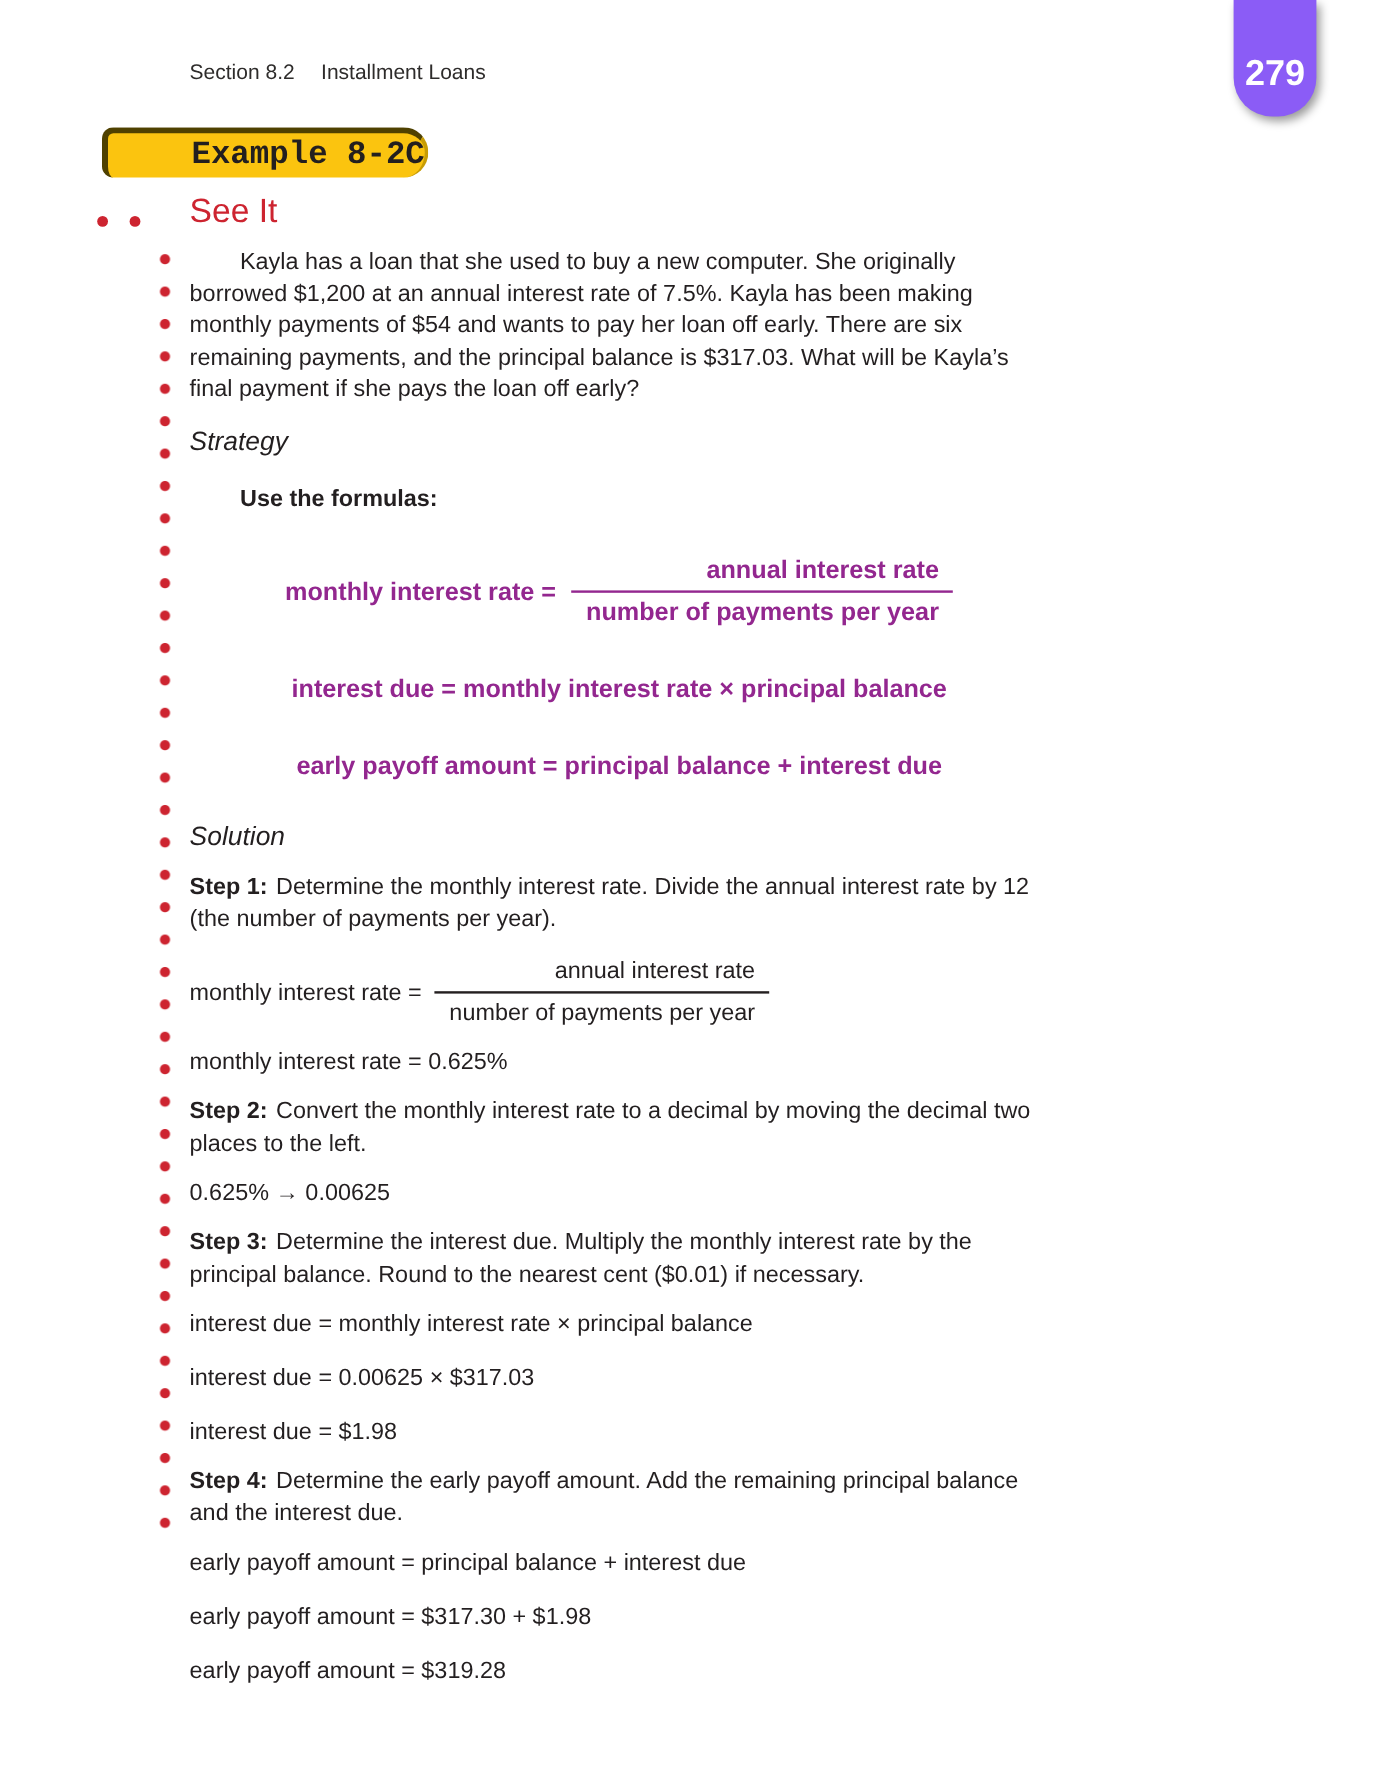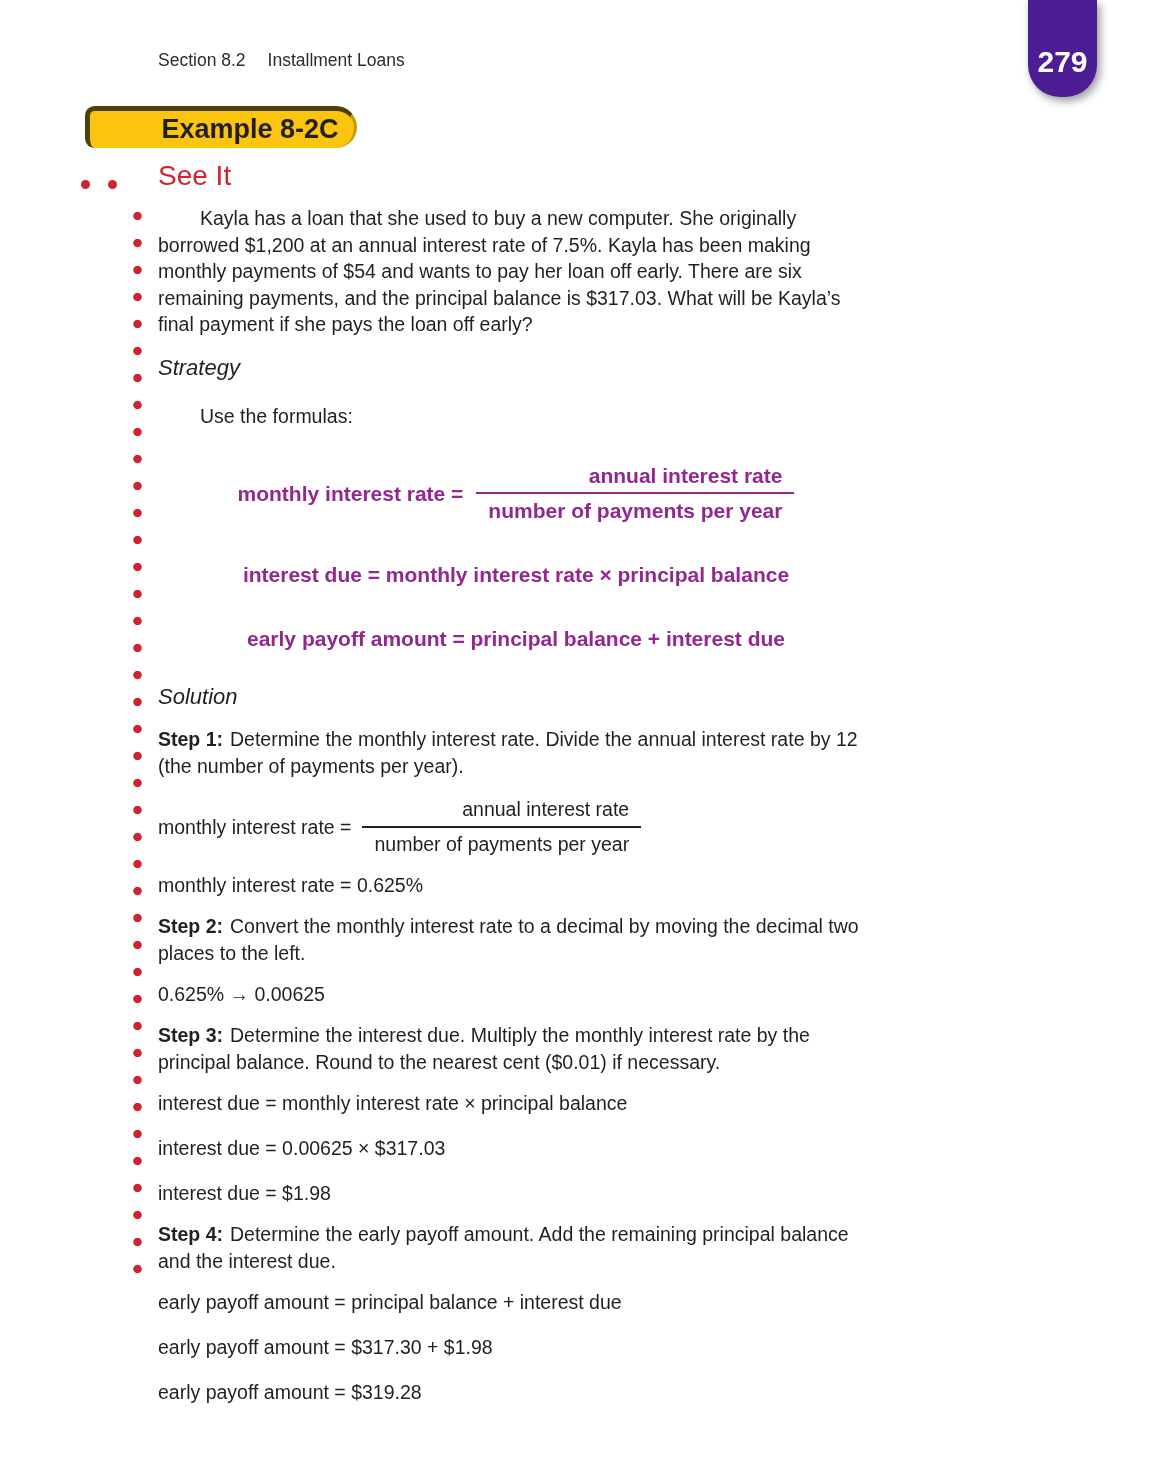--- a/index.html
+++ b/index.html
@@ -21,45 +21,46 @@
     display: flex; gap: 22px;
     font-size: 17.5px;
     color: #2e2c2b;
   }
 
   
   .page-badge {
     position: absolute;
     top: 0; left: 1028px;
     width: 69px; height: 97px;
-    background: #4c1d95;
+    background: #8b5cf6;
     border-radius: 0 0 32px 32px;
     box-shadow: 3px 4px 8px rgba(0,0,0,0.40);
     display: flex; align-items: center; justify-content: center;
     padding-top: 26px;
     color: #ffffff;
     font-weight: bold;
     font-size: 30px;
   }
 
   
   .example-banner {
     position: absolute;
     top: 106px; left: 85px;
     width: 272px; height: 42px;
     background: #fbc40f;
     border-top: 5px solid #4f4100;
     border-left: 5px solid #4f4100;
     border-right: 3px solid #c79c05;
     border-radius: 10px 22px 22px 10px;
-    display: flex; align-items: center; justify-content: center;
+    display: flex; align-items: center; justify-content: flex-end;
     padding-left: 56px;
     font-weight: bold;
     font-size: 27px;
     color: #231f1f;
+    font-family: Liberation Mono, monospace;
   }
 
   
   .see-dot {
     position: absolute;
     width: 9px; height: 9px;
     border-radius: 50%;
     background: #cd2430;
   }
   .dot-rule {
@@ -86,21 +87,21 @@
     line-height: 32px;
   }
   .problem-para { margin-top: 13px; text-indent: 42px; }
 
   .subhead {
     margin-top: 16px;
     font-style: italic;
     font-size: 22px;
     line-height: 28px;
   }
-  .formulas-intro { margin-top: 21px; margin-left: 42px; }
+  .formulas-intro { margin-top: 21px; margin-left: 42px; font-weight: bold; }
 
   .purple { color: #93278f; font-weight: bold; font-size: 21px; }
   .pfrac-row {
     margin-top: 34px;
     display: flex; align-items: center; justify-content: center;
     gap: 13px;
     line-height: 25px;
   }
   .pformula { margin-top: 39px; text-align: center; line-height: 25px; }
 

